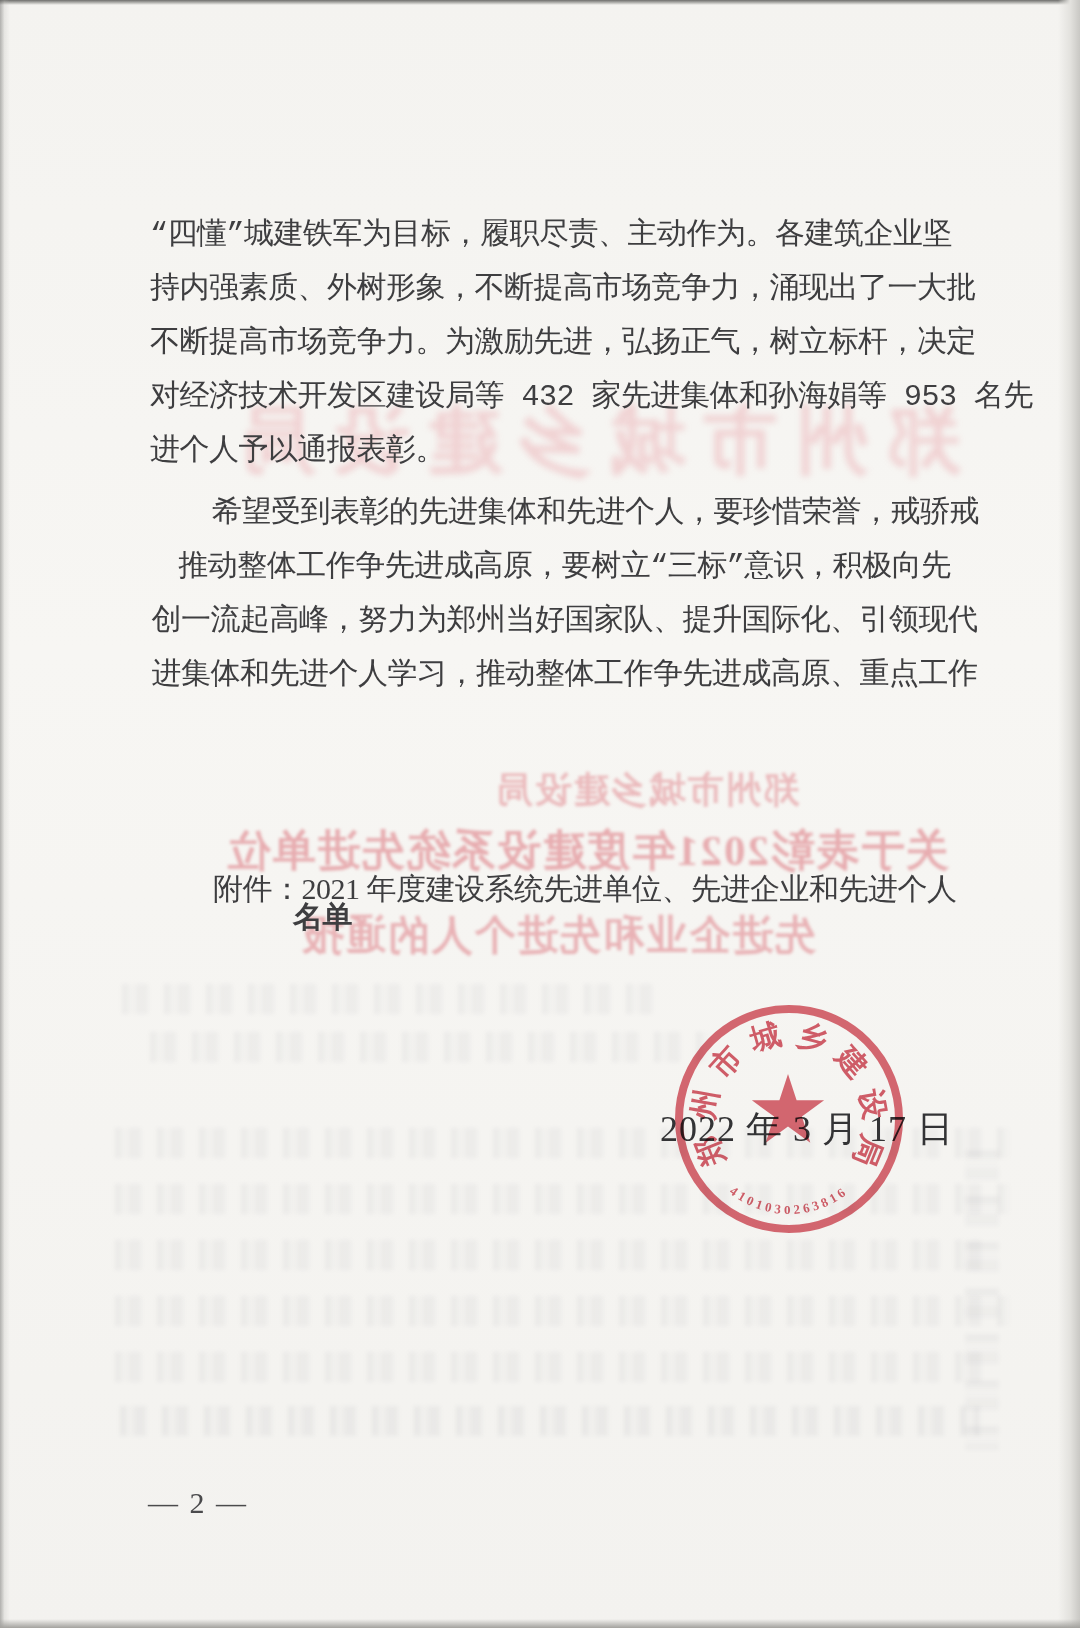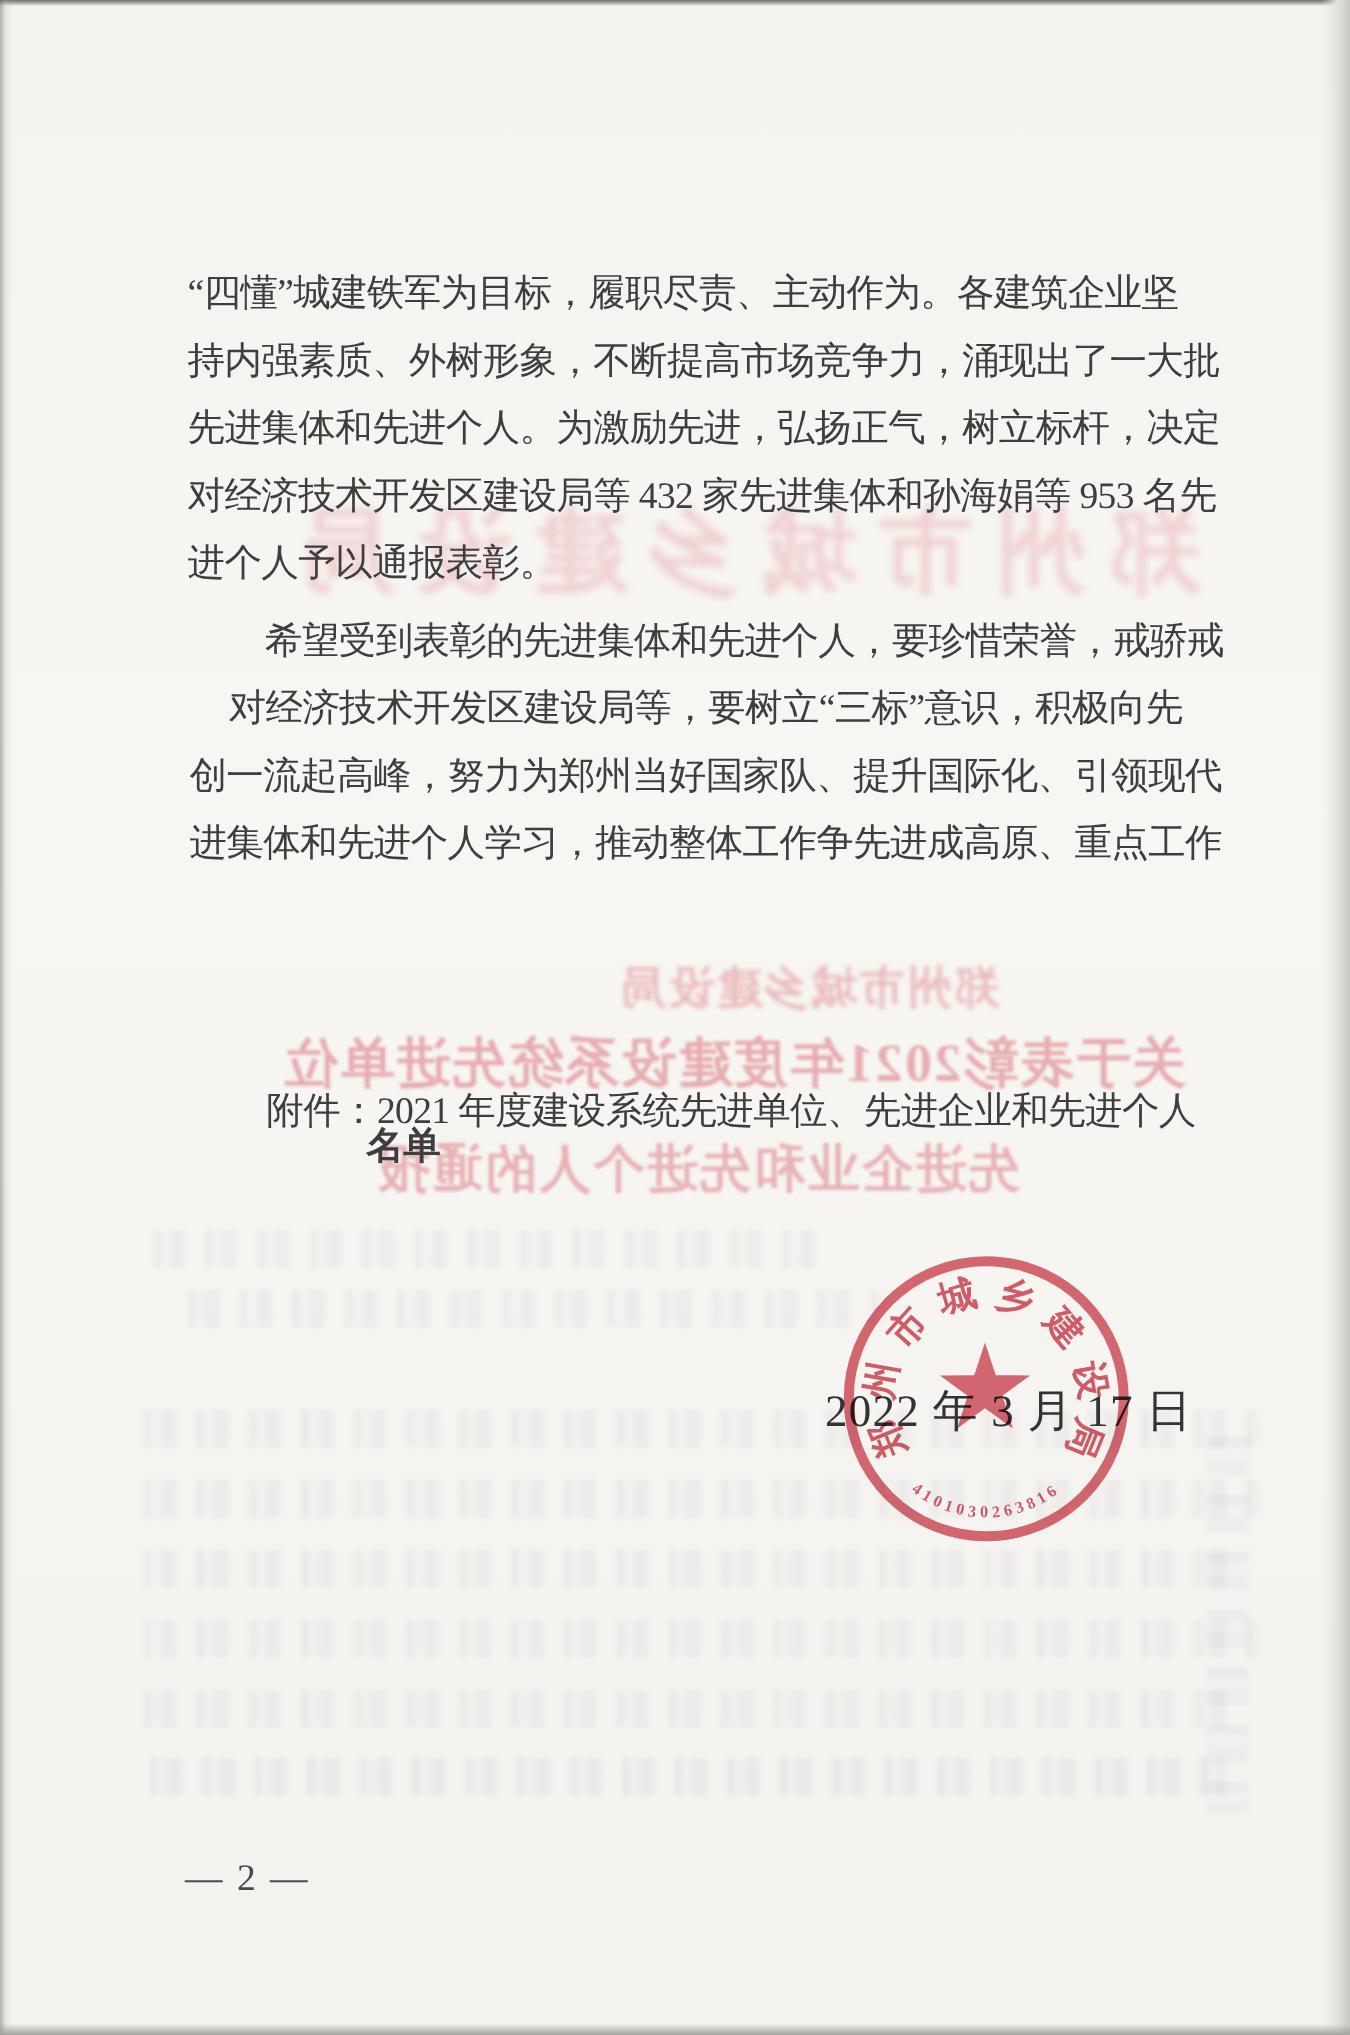--- a/index.html
+++ b/index.html
@@ -16,21 +16,21 @@
   .edge-right{position:absolute;right:0;top:0;width:22px;height:100%;
     background:linear-gradient(270deg,#c9c8c4,#e3e2de 45%,rgba(230,229,225,0));}
   .edge-bottom{position:absolute;left:0;bottom:0;width:100%;height:9px;
     background:linear-gradient(0deg,#a3a29e,rgba(200,199,195,0));}
 
   
   .bodytext{position:absolute;color:#3e3e40;font-size:30px;letter-spacing:-0.5px;
     white-space:nowrap;line-height:54px;}
   .p1{left:150px;top:208px;}
   .p2{left:150px;top:486px;text-align:center;}
-  .line{height:54px;}
+  .line{height:54px;font-family:Liberation Mono, monospace;}
   .indent{padding-left:62px;}
   .att1{left:213px;top:862px;}
   .att2{left:293px;top:890px;font-weight:bold;}
   .date{left:660px;top:1102px;font-size:36px;letter-spacing:1px;color:#333335;z-index:6;}
   .pagenum{left:148px;top:1476px;font-size:30px;letter-spacing:2px;color:#4a4a4c;}
 
   
   .ghost{position:absolute;transform:scaleX(-1);white-space:nowrap;pointer-events:none;}
   .ghost-letterhead-large{left:180px;top:392px;width:780px;font-size:74px;letter-spacing:18px;
     font-weight:bold;color:rgba(228,130,140,.30);filter:blur(3px);}
@@ -72,28 +72,28 @@
   <div class="ghost-row" style="left:115px;top:1184px;width:895px;"></div>
   <div class="ghost-row" style="left:115px;top:1240px;width:880px;"></div>
   <div class="ghost-row" style="left:115px;top:1296px;width:895px;"></div>
   <div class="ghost-row" style="left:115px;top:1352px;width:880px;"></div>
   <div class="ghost-row" style="left:120px;top:1406px;width:860px;opacity:.6;"></div>
   <div class="ghost-col" style="left:965px;top:1150px;height:300px;"></div>
 
   <div class="bodytext p1">
     <div class="line">“四懂”城建铁军为目标，履职尽责、主动作为。各建筑企业坚</div>
     <div class="line">持内强素质、外树形象，不断提高市场竞争力，涌现出了一大批</div>
-    <div class="line">先进集体和先进个人。为激励先进，弘扬正气，树立标杆，决定</div>
+    <div class="line">不断提高市场竞争力。为激励先进，弘扬正气，树立标杆，决定</div>
     <div class="line">对经济技术开发区建设局等 432 家先进集体和孙海娟等 953 名先</div>
     <div class="line">进个人予以通报表彰。</div>
   </div>
 
   <div class="bodytext p2">
     <div class="line indent">希望受到表彰的先进集体和先进个人，要珍惜荣誉，戒骄戒</div>
-    <div class="line">对经济技术开发区建设局等，要树立“三标”意识，积极向先</div>
+    <div class="line">推动整体工作争先进成高原，要树立“三标”意识，积极向先</div>
     <div class="line">创一流起高峰，努力为郑州当好国家队、提升国际化、引领现代</div>
     <div class="line">进集体和先进个人学习，推动整体工作争先进成高原、重点工作</div>
   </div>
 
   <div class="bodytext att1">附件：2021 年度建设系统先进单位、先进企业和先进个人</div>
   <div class="bodytext att2">名单</div>
 
   <div class="bodytext date">2022 年 3 月 17 日</div>
 
   <div class="seal">

